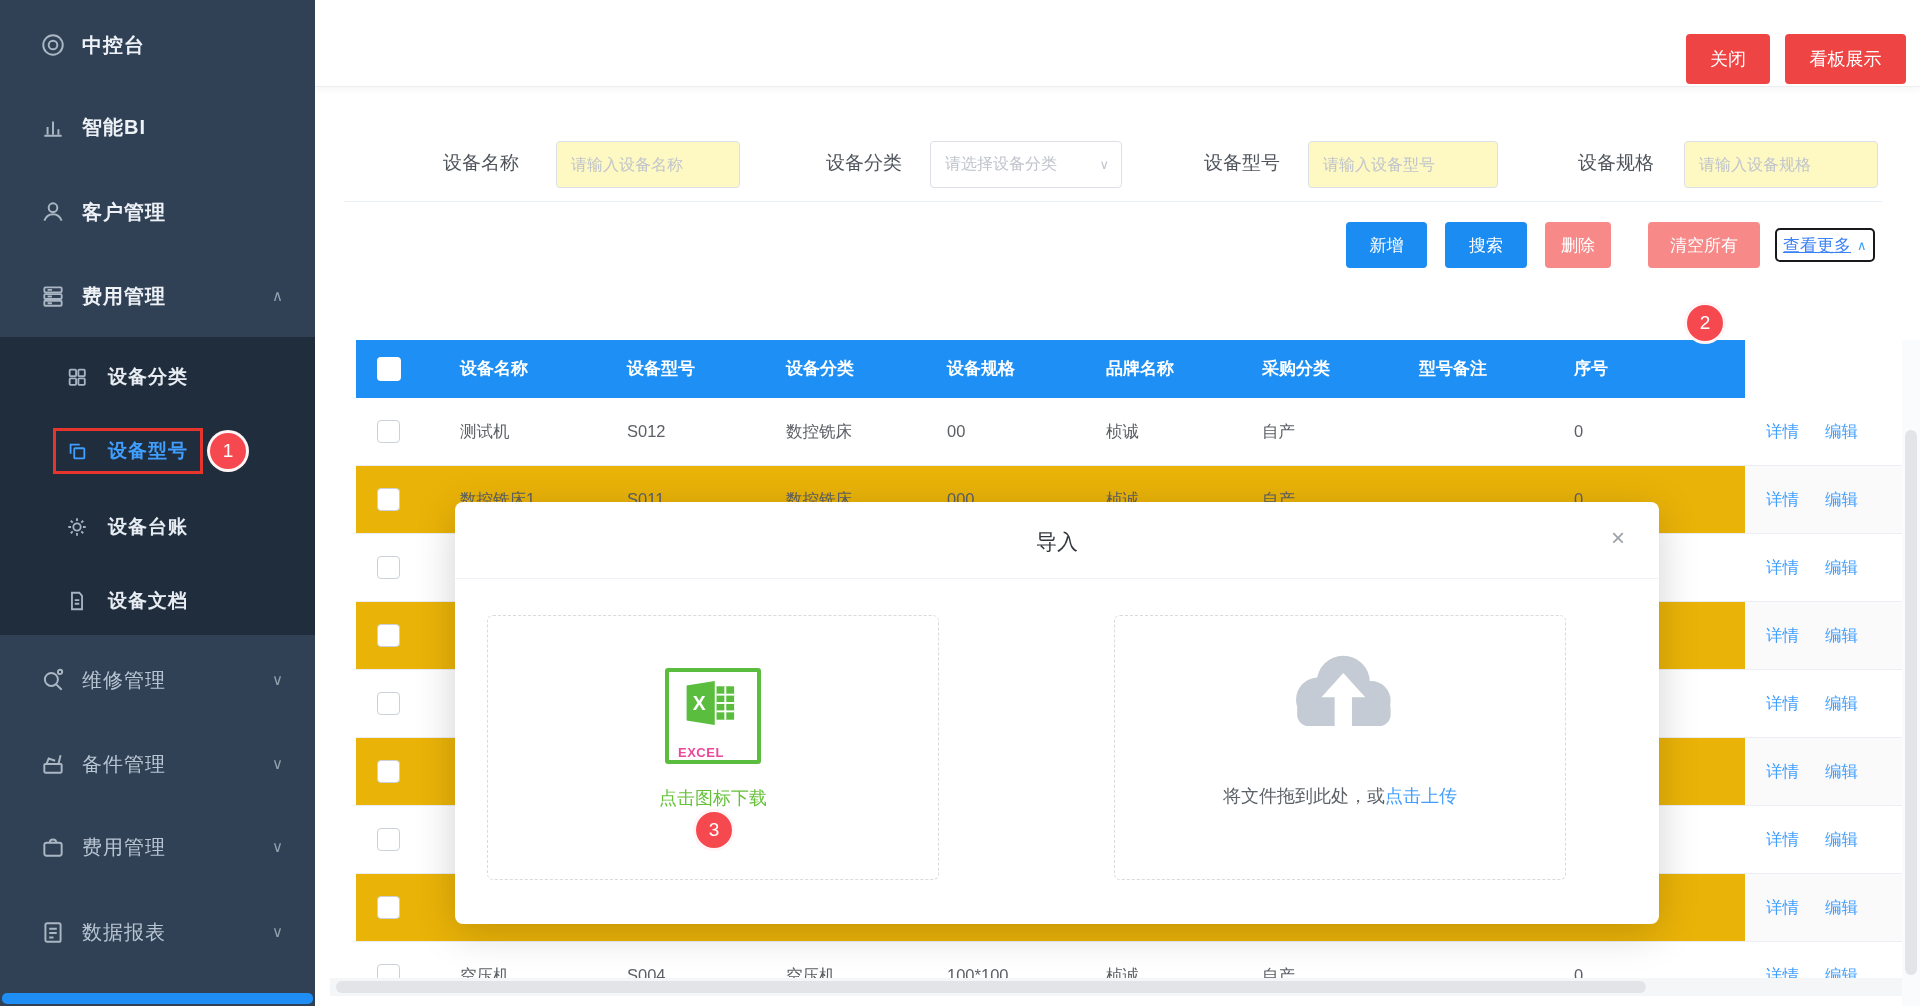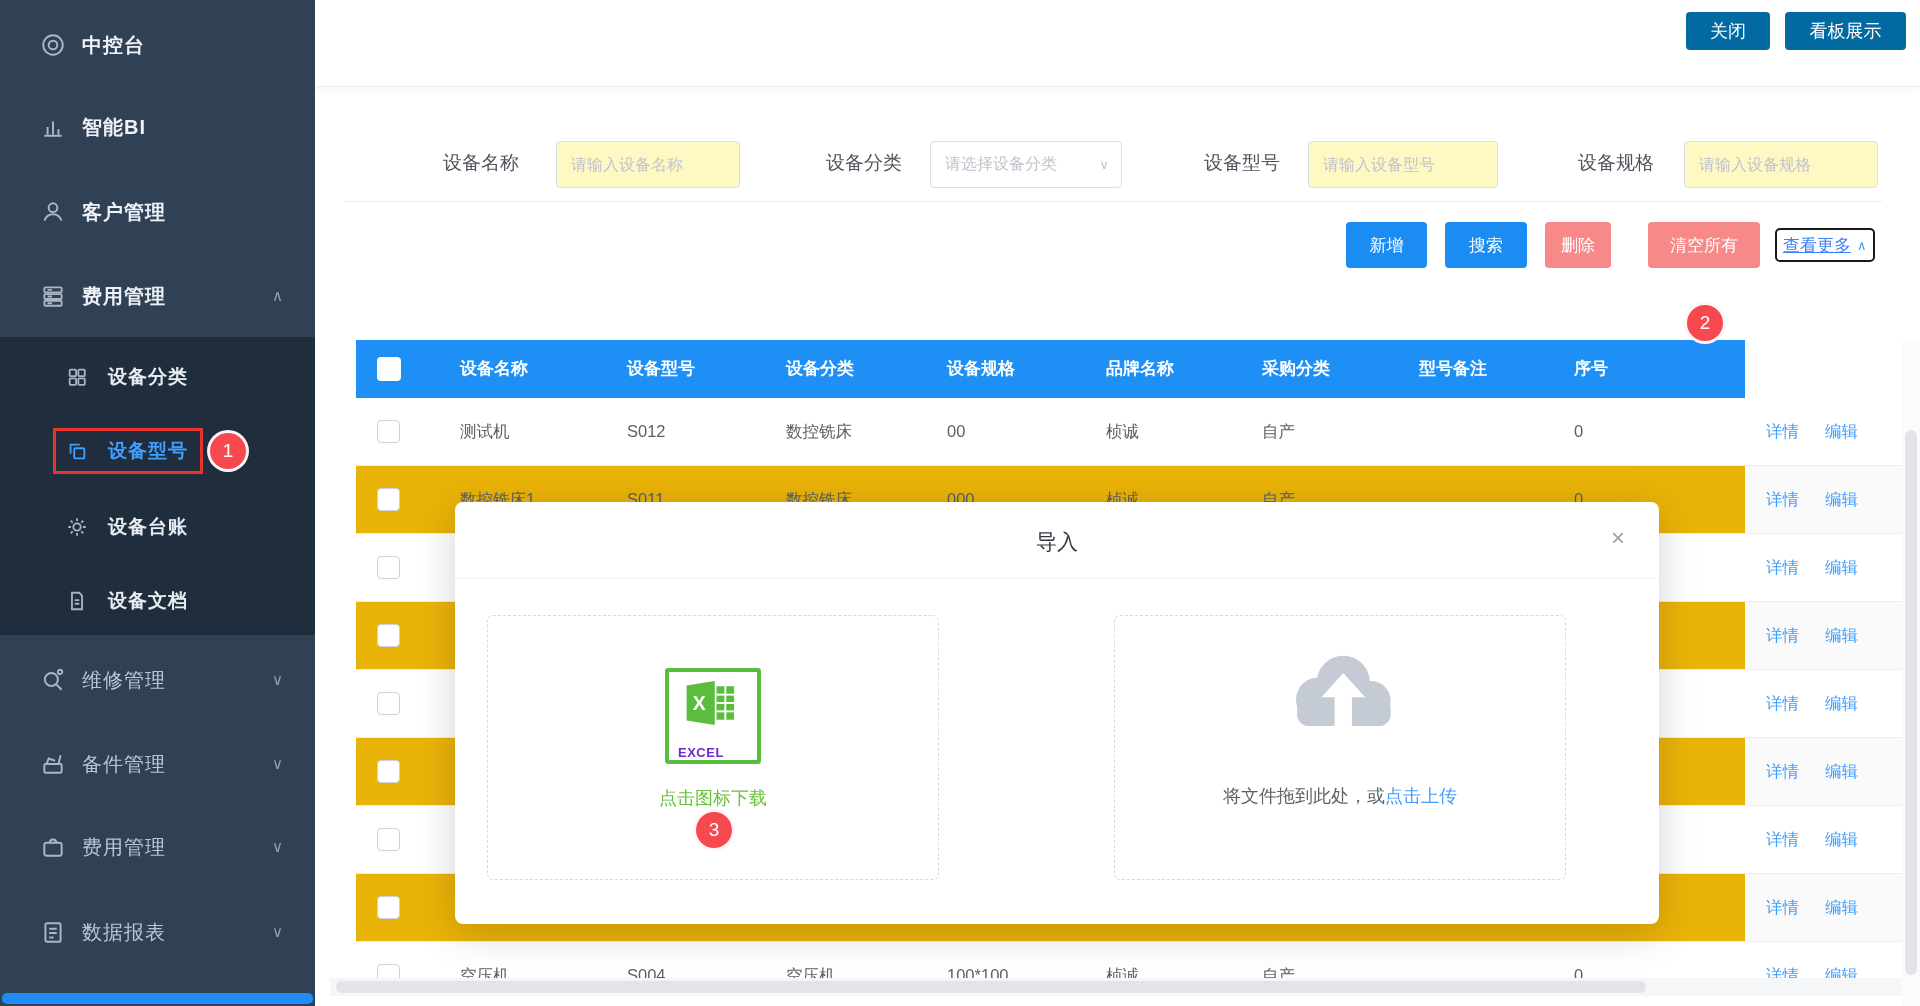--- a/index.html
+++ b/index.html
@@ -19,21 +19,21 @@
   .subitem .lbl{margin-left:20px;font-size:19px;font-weight:bold;color:#e8edf3;letter-spacing:1px;}
   .subitem.active .ic,.subitem.active .lbl{color:#409eff;}
   .side-scrollbar{position:absolute;left:2px;top:993px;width:311px;height:11px;background:#1e8ef5;border-radius:5px;}
 
   
   .topbar{position:absolute;left:315px;top:0;width:1605px;height:86px;background:#fff;border-bottom:1px solid #eceef2;box-shadow:0 2px 8px rgba(29,35,41,.05);z-index:6;}
   .tag{position:absolute;top:23px;height:46px;border-radius:23px;border:1px solid #d9dce1;background:#fff;display:flex;align-items:center;justify-content:center;gap:10px;font-size:17px;color:#8f959e;cursor:pointer;box-sizing:border-box;}
   .tag .x{font-size:16px;color:#b6bac0;}
   .tag.active{background:#d8f0fc;border-color:#8ed3f4;color:#36a3e6;}
   .tag.active .x{color:#5ab1e8;}
-  .tbtn{position:absolute;top:12px;height:38px;border-radius:4px;background:#0369a1;color:#fff;font-size:18px;display:flex;align-items:center;justify-content:center;cursor:pointer;}
+  .tbtn{position:absolute;top:34px;height:50px;border-radius:4px;background:#ef4444;color:#fff;font-size:18px;display:flex;align-items:center;justify-content:center;cursor:pointer;}
 
   
   .flabel{position:absolute;top:150px;height:30px;font-size:19px;color:#4f545c;font-weight:500;z-index:2;}
   .finput{position:absolute;top:141px;height:47px;border:1px solid #dcdfe6;border-radius:4px;box-sizing:border-box;font-size:16px;padding:0 14px;color:#606266;outline:none;background:#fef9c3;z-index:2;font-family:inherit;}
   .finput::placeholder{color:#c0c4cc;}
   .fselect{position:absolute;top:141px;height:47px;border:1px solid #dcdfe6;border-radius:4px;box-sizing:border-box;display:flex;align-items:center;justify-content:space-between;padding:0 12px 0 14px;background:#fff;cursor:pointer;z-index:2;}
   .fselect .ph{font-size:16px;color:#c0c4cc;}
   .fselect .car{font-size:13px;color:#c0c4cc;}
   .fdivider{position:absolute;left:344px;top:201px;width:1538px;height:1px;background:#e7eff4;}
   .abtn{position:absolute;top:222px;height:46px;border-radius:4px;color:#fff;font-size:17px;display:flex;align-items:center;justify-content:center;cursor:pointer;z-index:2;}
@@ -72,21 +72,21 @@
   .badge{position:absolute;width:42px;height:42px;border-radius:50%;background:#f6494f;border:3px solid rgba(255,255,255,.95);box-sizing:border-box;color:#fff;font-size:19px;display:flex;align-items:center;justify-content:center;z-index:40;}
 
   
   .modal{position:absolute;left:455px;top:502px;width:1204px;height:422px;background:#fff;border-radius:8px;box-shadow:0 8px 40px rgba(0,0,0,.18);z-index:30;}
   .mtitle{position:absolute;left:0;top:26px;width:100%;text-align:center;font-size:21px;color:#33373d;}
   .mclose{position:absolute;top:24px;right:34px;font-size:24px;color:#9ca3ab;cursor:pointer;line-height:1;}
   .mdivider{position:absolute;left:0;top:76px;width:100%;height:1px;background:#eef1f5;}
   .dropbox{position:absolute;top:113px;width:452px;height:265px;border:1px dashed #d8dade;border-radius:6px;box-sizing:border-box;}
   .xlsquare{position:absolute;left:177px;top:52px;width:96px;height:96px;border:4px solid #5abd3e;border-radius:3px;box-sizing:border-box;cursor:pointer;display:flex;flex-direction:column;align-items:center;}
   .xlsquare svg{margin-top:9px;}
-  .xlsquare .xlbl{align-self:flex-start;margin-left:9px;margin-top:20px;font-size:13px;font-weight:bold;color:#6d28d9;letter-spacing:.5px;}
+  .xlsquare .xlbl{align-self:flex-start;margin-left:9px;margin-top:20px;font-size:13px;font-weight:bold;color:#ec4899;letter-spacing:.5px;}
   .ghint{position:absolute;left:0;top:170px;width:100%;text-align:center;font-size:18px;color:#67c23a;}
   .cloudwrap{position:absolute;left:166px;top:28px;width:120px;height:88px;}
   .uhint{position:absolute;left:0;top:168px;width:100%;text-align:center;font-size:18px;color:#5d6268;}
   .uhint .lnk{color:#409eff;cursor:pointer;}
 </style>
 </head>
 <body>
 
 <div class="stage">
 

